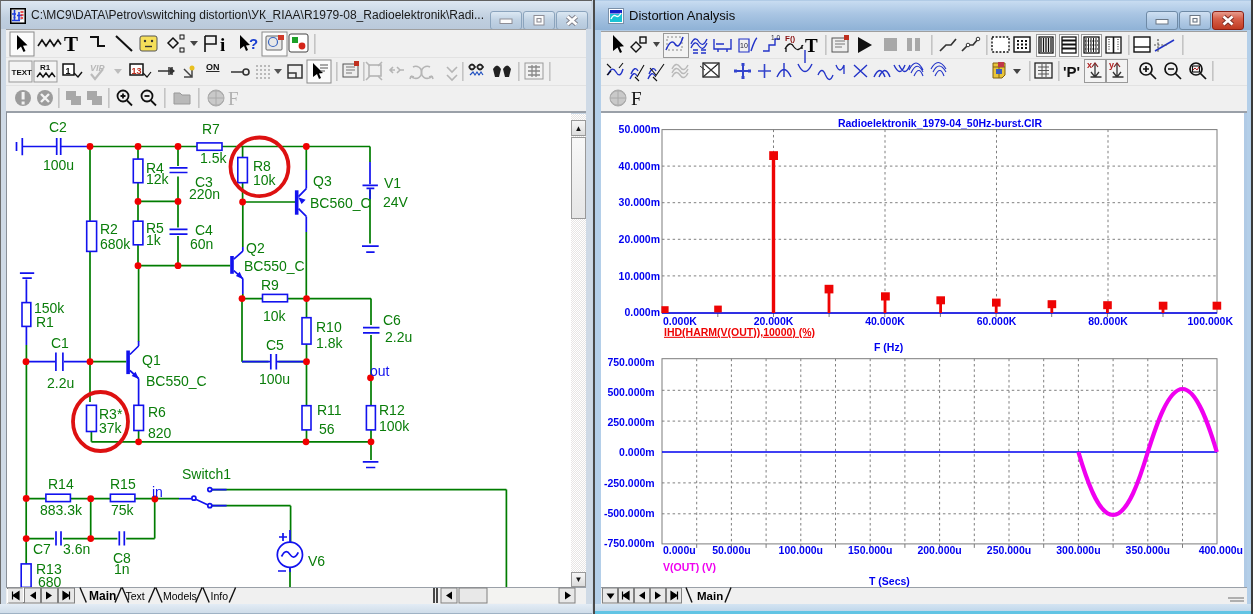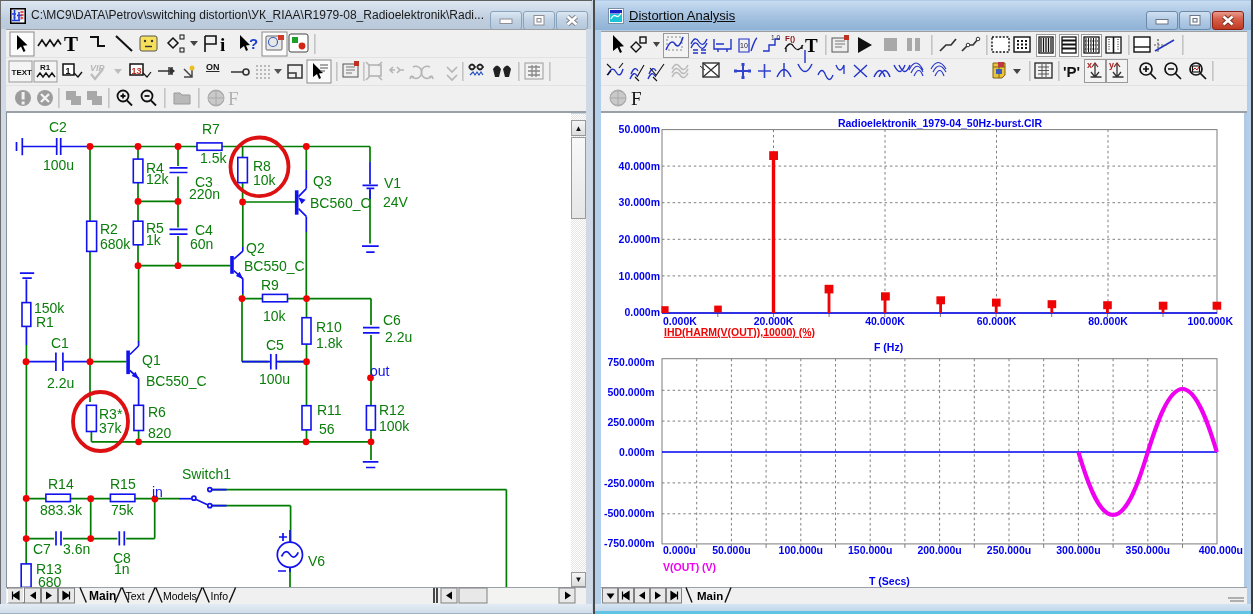--- a/index.html
+++ b/index.html
@@ -440,21 +440,21 @@
 <div class="abs" style="left:593px;top:0;width:2px;height:614px;background:#4a4a4a;"></div>
 <div class="abs" id="rwtitle"></div>
 
 <svg class="abs" style="left:608px;top:8px" width="16" height="16">
 <rect x="0" y="0" width="16" height="16" fill="#7b90a8"></rect>
 <rect x="1" y="1" width="14" height="14" fill="#fff"></rect>
 <rect x="2" y="2" width="12" height="3.5" fill="#1221c8"></rect>
 <rect x="2" y="6" width="12" height="8" fill="#19c2d4"></rect>
 <path d="M3 11 q2.5-5 5-3 q2.5 2 5-3" stroke="#fff" stroke-width="1.4" fill="none"></path>
 </svg>
-<div class="abs" style="left:629px;top:8px;font-size:13px;color:#0c0c0c;text-decoration:underline;">Distortion Analysis</div>
+<div class="abs" style="left:629px;top:8px;font-size:13px;color:#0c0c0c;">Distortion Analysis</div>
 
 <div class="capbtn act" style="left:1146px;">
     <svg class="glyph" width="30" height="17">
       <rect x="9" y="7.5" width="12" height="4.5" fill="#fdfdfd" stroke="#6a7684" stroke-width="1"></rect>
     </svg>
   </div>
 <div class="capbtn act" style="left:1179px;">
     <svg class="glyph" width="30" height="17">
       <rect x="10" y="3.5" width="10" height="9.5" fill="#fdfdfd" stroke="#6a7684" stroke-width="1"></rect>
       <rect x="13" y="6.5" width="4" height="3.5" fill="none" stroke="#6a7684" stroke-width="1.1"></rect>

